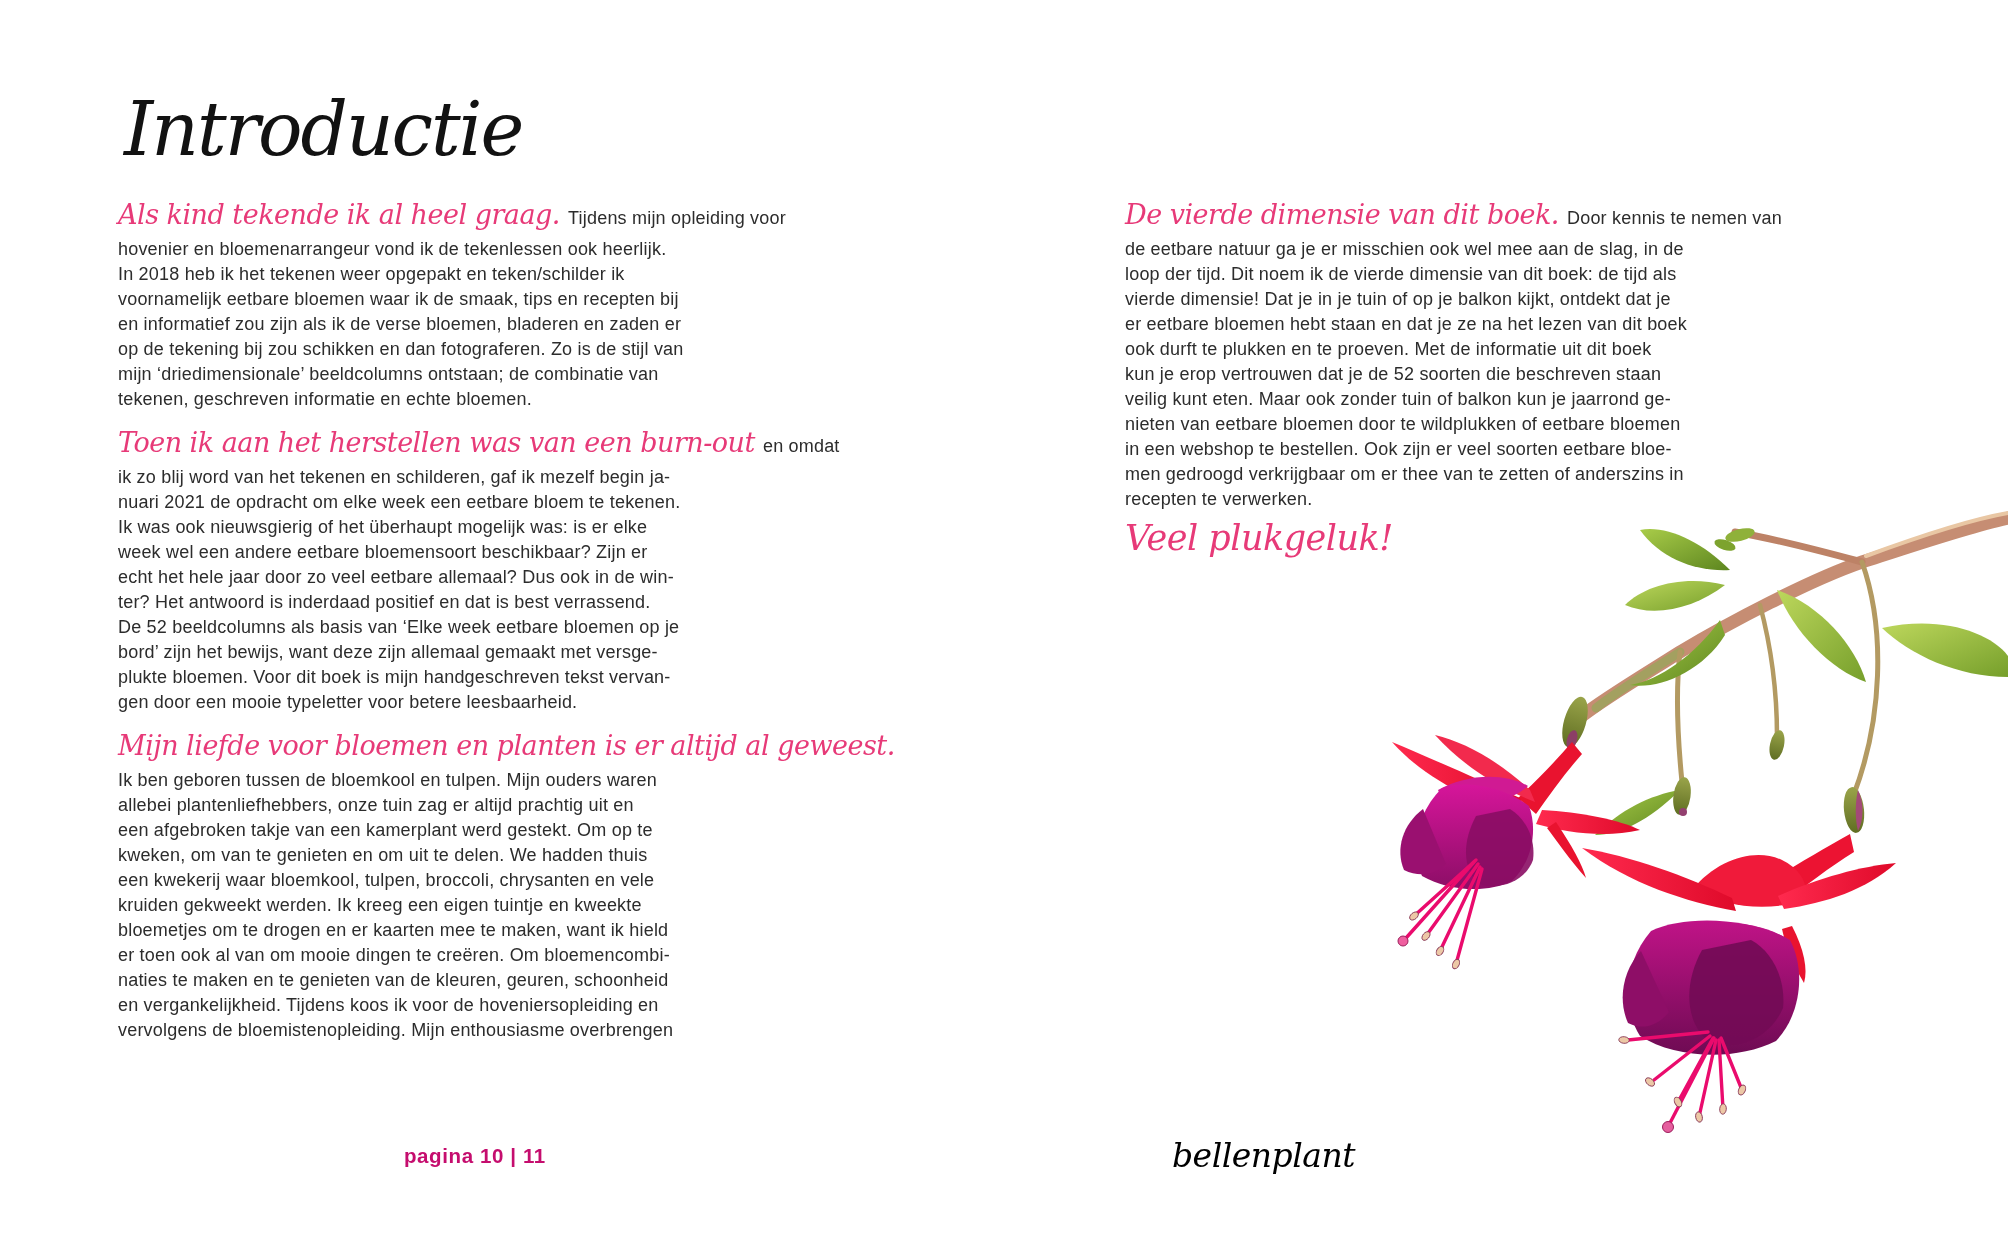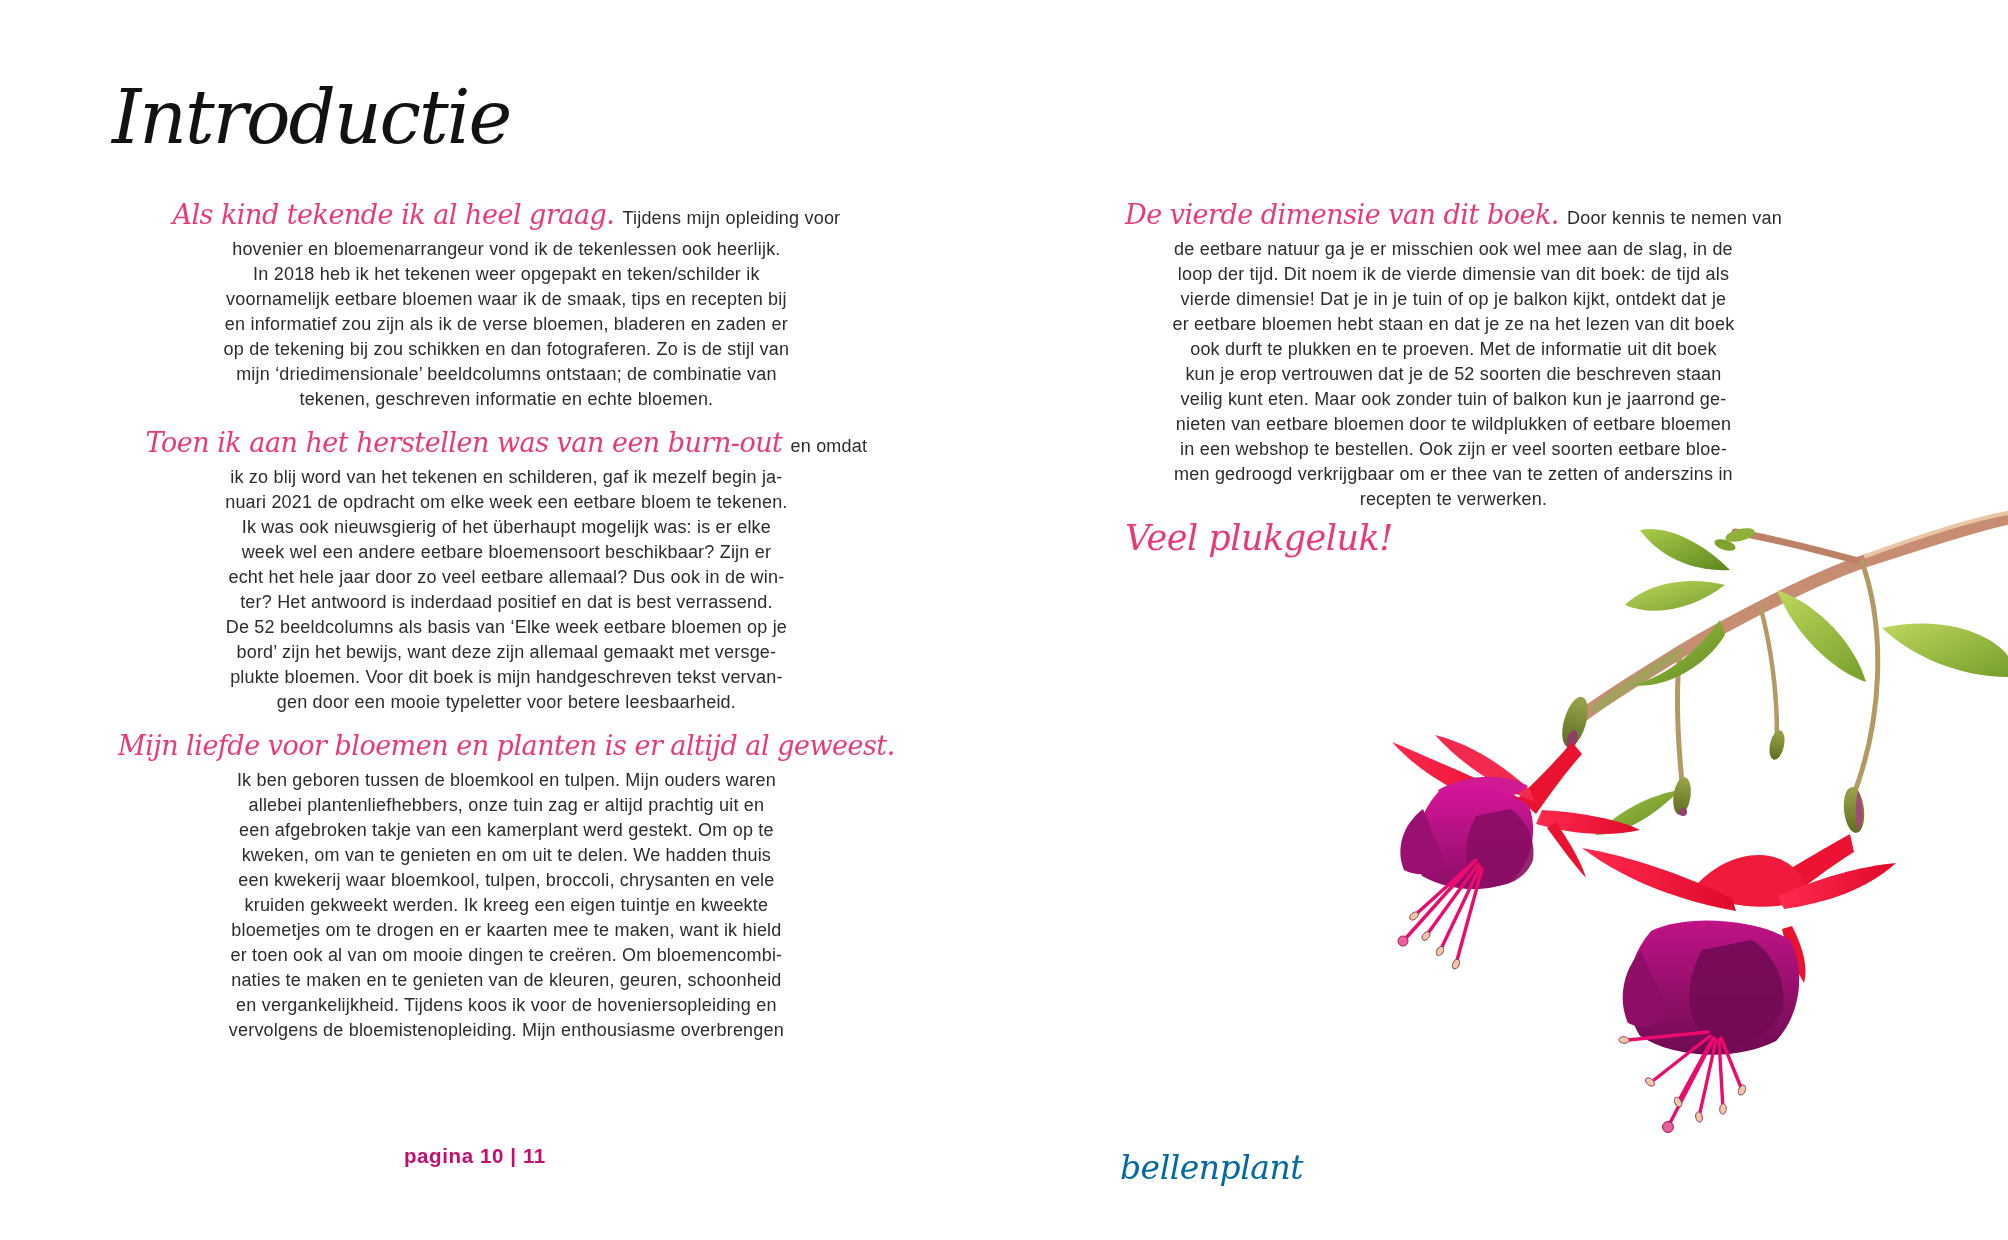--- a/index.html
+++ b/index.html
@@ -4,48 +4,48 @@
 <style>
   html,body{margin:0;padding:0;}
   body{
     width:2008px;height:1240px;position:relative;overflow:hidden;
     background:#ffffff;
     font-family:"Liberation Sans", sans-serif;
     --pink:#e73a78;--magenta:#c50d6e;--ink:#2c2c2c;
   }
   .script{font-family:"DejaVu Serif", serif;font-style:italic;}
   #title{
-    position:absolute;left:112px;top:74px;margin:0;
+    position:absolute;left:112px;top:74px;margin:12px;
     font-family:"DejaVu Serif", serif;font-style:italic;font-weight:500;
     font-size:74px;letter-spacing:-2px;color:#121212;
   }
   .col{position:absolute;top:196px;}
   #left-col{left:118px;}
   #right-col{left:1125px;}
-  .para{margin:0 0 12px 0;text-align:center;}
+  .para{margin:0 0 12px 0;}
   .line{
     font-size:18px;line-height:25px;white-space:nowrap;
     color:var(--ink);letter-spacing:0.2px;
   }
   .line.first{line-height:38px;}
   .lead{
     font-family:"DejaVu Serif", serif;font-style:italic;
     font-size:27px;color:var(--pink);letter-spacing:-0.5px;
   }
   #closing{
     position:absolute;left:1125px;top:518px;
     font-size:35px;color:var(--pink);letter-spacing:-0.5px;
   }
   #footer{
     position:absolute;left:404px;top:1144px;
     font-size:20.5px;font-weight:bold;color:var(--magenta);letter-spacing:0.6px;
   }
   #caption{
-    position:absolute;left:1120px;top:1136px;
-    font-size:33px;color:#0369a1;letter-spacing:-0.5px;margin-top:12px;
+    position:absolute;left:1172px;top:1136px;
+    font-size:33px;color:#000000;letter-spacing:-0.5px;
   }
   #flower-fig{position:absolute;left:1330px;top:390px;width:678px;height:750px;margin:0;}
   #flower-fig svg{display:block;width:100%;height:100%;}
 </style>
 </head>
 <body style="--pink: #e73a78; --magenta: #c50d6e; --ink: #2c2c2c;">
 
 <section>
   <h1 id="title">Introductie</h1>
   <div class="col" id="left-col">

